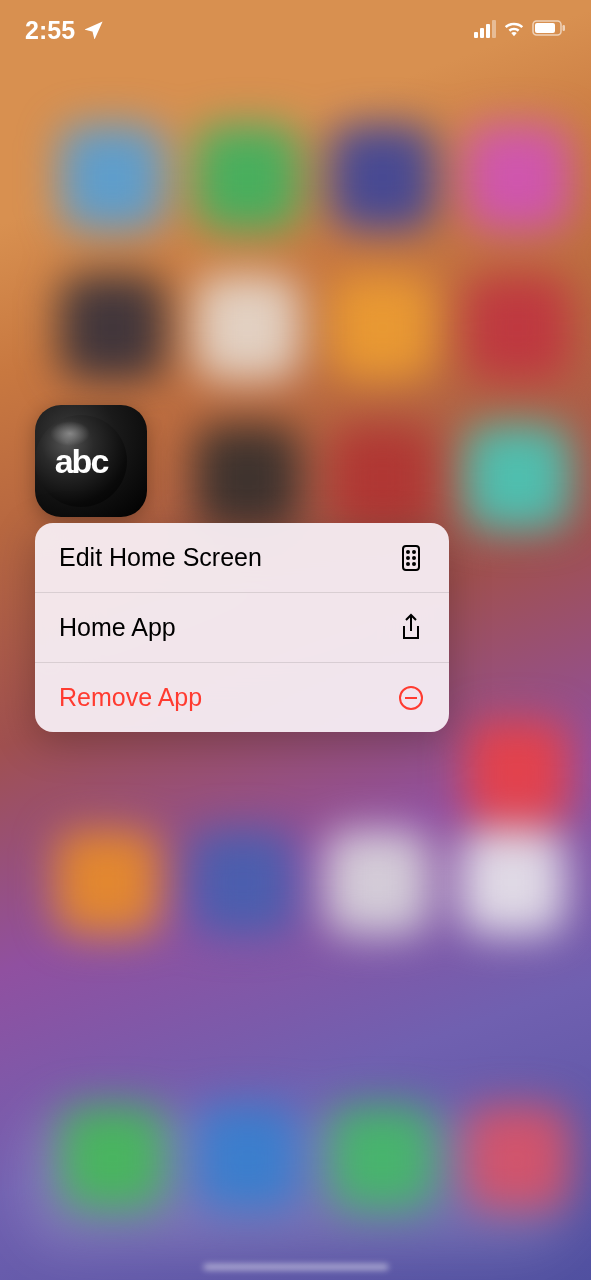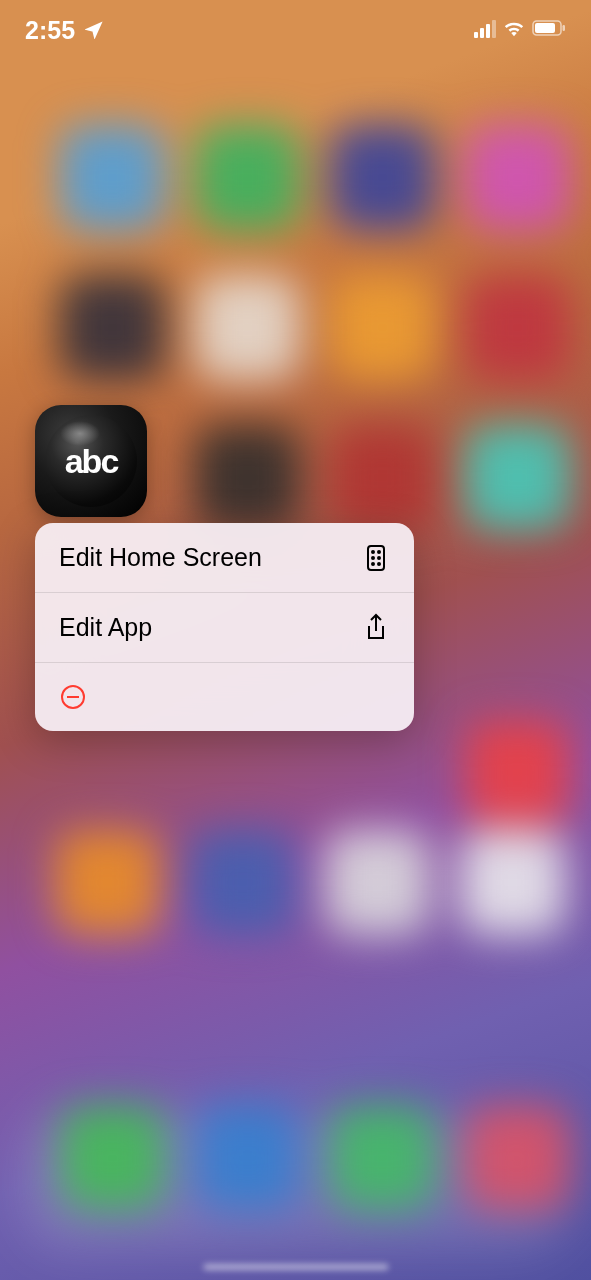--- a/index.html
+++ b/index.html
@@ -88,21 +88,20 @@
     .app-icon {
       position: absolute;
       top: 405px;
       left: 35px;
       width: 112px;
       height: 112px;
       border-radius: 26px;
       background: radial-gradient(circle at 30% 25%, #3a3a3a 0%, #1a1a1a 40%, #000000 100%);
       display: flex;
       align-items: center;
-      justify-content: center;
       z-index: 50;
       box-shadow: 0 4px 20px rgba(0,0,0,0.3);
     }
     
     .app-icon-circle {
       width: 92px;
       height: 92px;
       border-radius: 50%;
       background: radial-gradient(circle at 35% 30%, #555555 0%, #2a2a2a 30%, #0a0a0a 70%, #000000 100%);
       display: flex;
@@ -128,21 +127,21 @@
       font-weight: 900;
       letter-spacing: -2px;
       position: relative;
       z-index: 1;
     }
     
     .context-menu {
       position: absolute;
       top: 523px;
       left: 35px;
-      width: 379px;
+      width: 414px;
       background: rgba(248, 242, 248, 0.92);
       backdrop-filter: blur(30px);
       border-radius: 18px;
       overflow: hidden;
       z-index: 50;
       box-shadow: 0 10px 40px rgba(0,0,0,0.25);
     }
     
     .menu-item {
       display: flex;
@@ -276,30 +275,31 @@
         <circle cx="7" cy="8" r="1" fill="#000"></circle>
         <circle cx="13" cy="8" r="1" fill="#000"></circle>
         <circle cx="7" cy="14" r="1" fill="#000"></circle>
         <circle cx="13" cy="14" r="1" fill="#000"></circle>
         <circle cx="7" cy="20" r="1" fill="#000"></circle>
         <circle cx="13" cy="20" r="1" fill="#000"></circle>
       </svg>
     </span>
   </div>
   <div class="menu-item">
-    <span>Edit App</span>
+    <span>Home App</span>
     <span class="menu-icon">
       <svg width="24" height="30" viewBox="0 0 24 30" fill="none" stroke="#000" stroke-width="2">
         <path d="M12 2v16"></path>
         <path d="M7 7l5-5 5 5"></path>
         <path d="M5 13v12h14V13"></path>
       </svg>
     </span>
   </div>
   <div class="menu-item destructive">
+    <span>Remove App</span>
     <span class="menu-icon">
       <svg width="26" height="26" viewBox="0 0 26 26" fill="none" stroke="#ff3b30" stroke-width="2">
         <circle cx="13" cy="13" r="11"></circle>
         <line x1="7" y1="13" x2="19" y2="13"></line>
       </svg>
     </span>
   </div>
 </div>
 
 <div class="home-indicator"></div>

